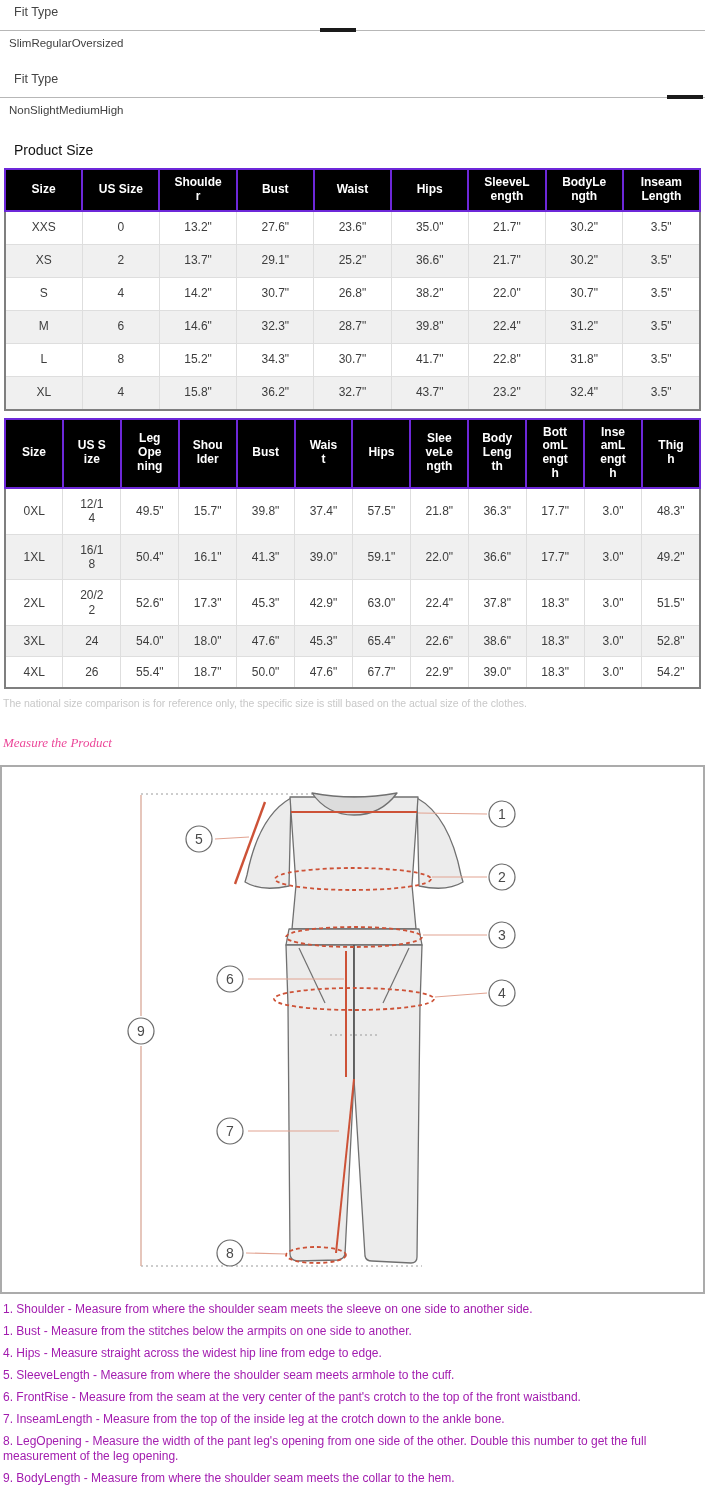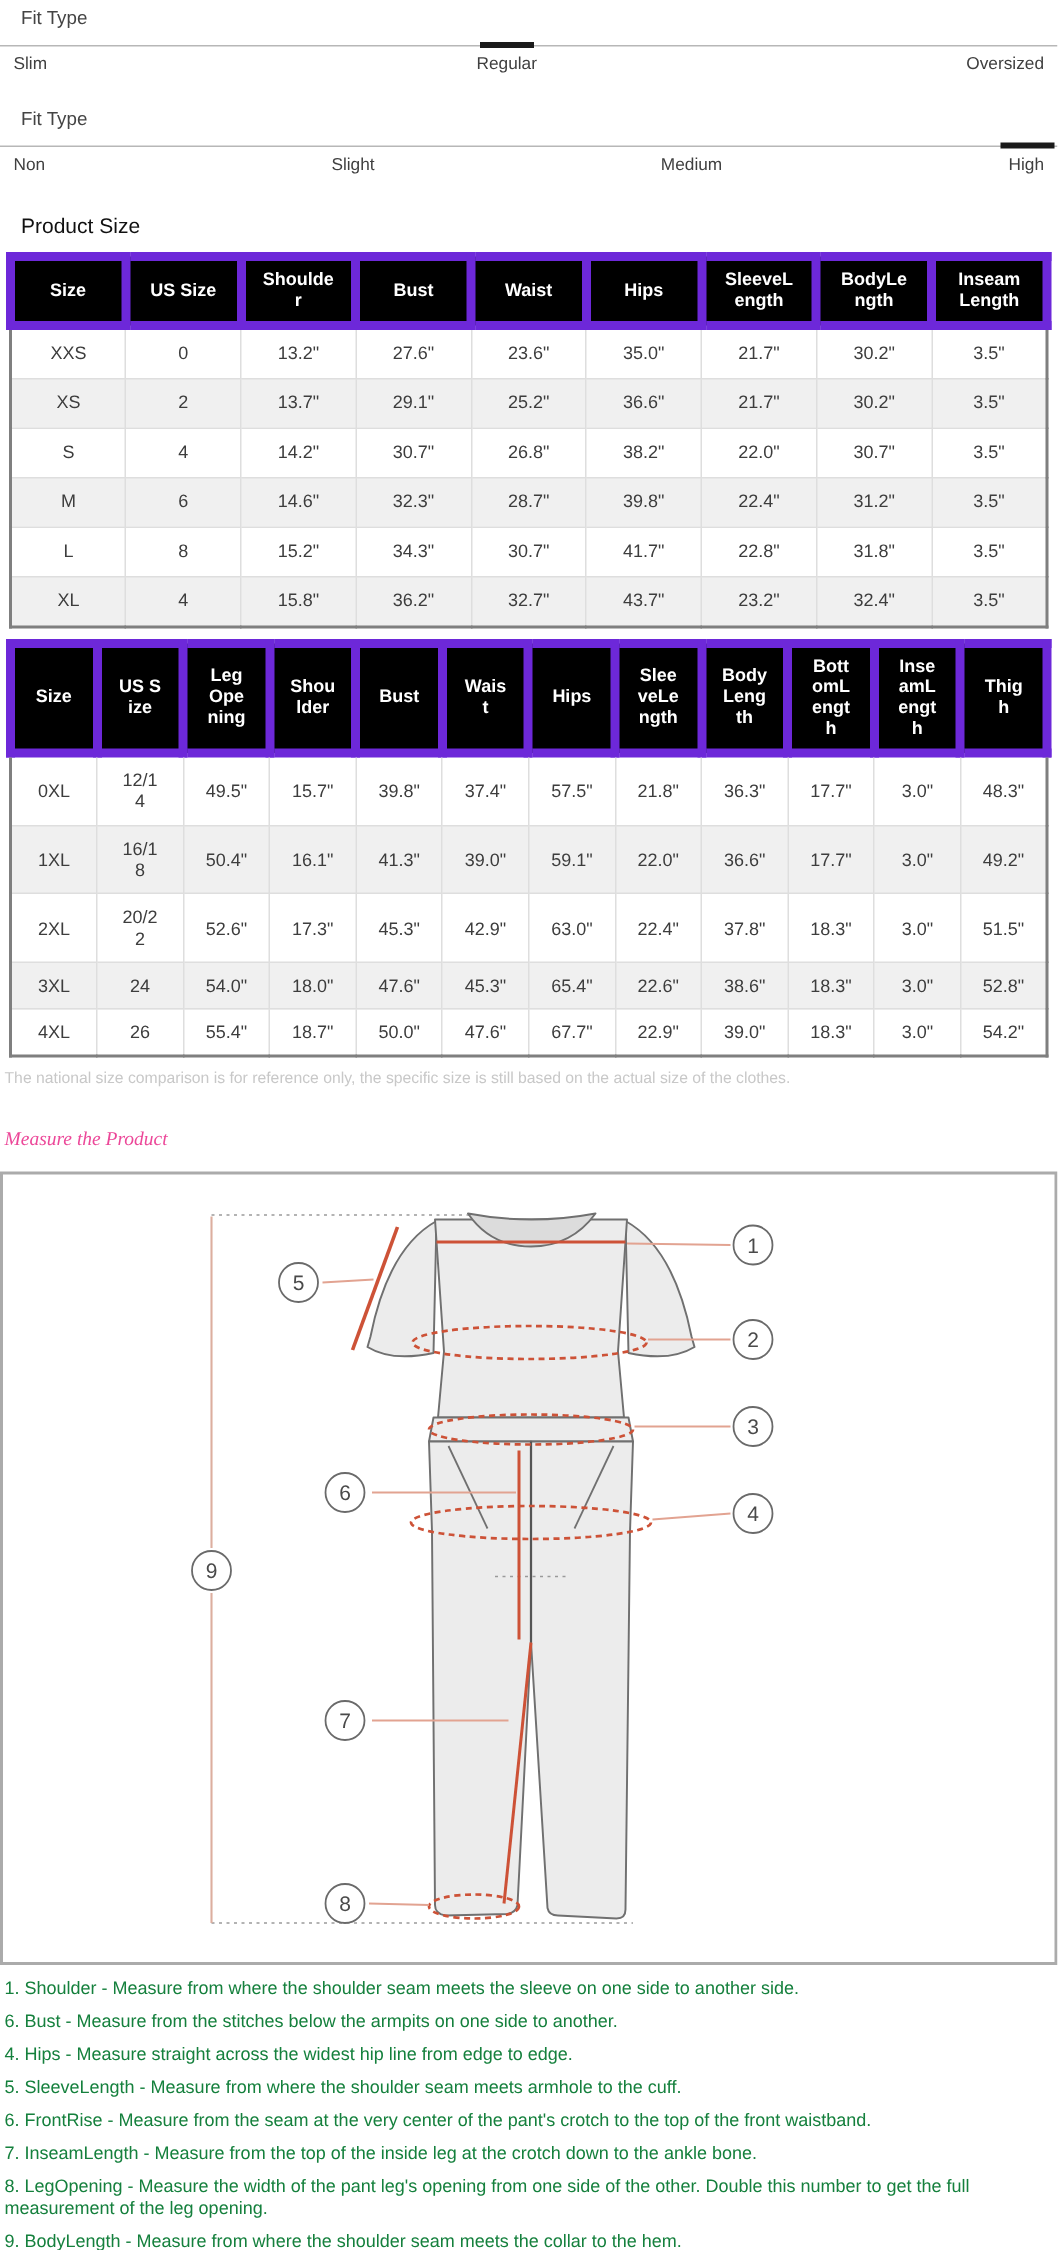--- a/index.html
+++ b/index.html
@@ -6,46 +6,46 @@
   body{width:705px;font-family:"Liberation Sans","DejaVu Sans",sans-serif;color:#3c3c3c;}
   .page{width:705px;overflow:hidden;}
 
   
   .fit-block{margin-top:2px;}
   .fit-label{font-size:12.5px;color:#444;padding:3px 4px 0 14px;height:18px;}
   .slider-line{position:relative;height:1px;background:#b7b7b7;margin-top:7px;}
   .slider-marker{position:absolute;top:-2px;height:4px;width:36px;background:#1a1a1a;}
   .slider1 .slider-marker{left:calc(47.9% - 18px);}
   .slider2 .slider-marker{right:2px;}
-  .slider-opts{display:flex;justify-content:space-between;padding:6px 9px 0 9px;font-size:11.5px;color:#3f3f3f;}
+  .slider-opts{display:flex;padding:6px 9px 0 9px;font-size:11.5px;color:#3f3f3f;}
   .fit-gap{height:18px;}
 
   
   .section-heading{font-size:14px;font-weight:normal;color:#111;margin:26px 0 10px 14px;}
   table.size-table{width:697px;margin:0 4px 7px 4px;border-collapse:collapse;border:2px solid #7f7f7f;table-layout:fixed;}
-  table.size-table th{background:#000;color:#fff;font-weight:bold;font-size:12px;text-align:center;vertical-align:middle;border:6px solid #6d28d9;padding:6px 1px;line-height:1.15;}
+  table.size-table th{background:#000;color:#fff;font-weight:bold;font-size:12px;text-align:center;vertical-align:middle;border:2px solid #6d28d9;padding:6px 1px;line-height:1.15;}
   table.size-table th span{display:inline-block;word-break:break-all;}
   table.t1 th span{max-width:50px;}
   table.t2 th span{max-width:30px;}
   table.size-table td{font-size:12px;color:#3d3d3d;text-align:center;border:1px solid #dedede;padding:2px 1px;line-height:1.2;}
   table.t1 td{height:28px;}
   table.t2 td{height:26px;padding:8px 1px;}
   table.t2 tr.short td{padding:3px 1px;height:24px;}
   table.size-table tbody tr:nth-child(even){background:#f0f0f0;}
   table.t2 td.us-wrap span{display:inline-block;max-width:27px;word-break:break-all;}
   .table-note{font-size:10.5px;color:#c8c8c8;margin:8px 0 0 3px;}
 
   
   .measure-heading{font-style:italic;font-size:13px;color:#ec4899;margin:26px 0 14px 3px;font-family:Liberation Serif, serif;}
   .diagram-box{width:701px;border:2px solid #ababab;background:#fff;}
   .diagram-box svg{display:block;}
 
   
   .legend{padding:8px 4px 0 3px;}
-  .legend-item{font-size:12px;color:#15803d;line-height:15px;margin-bottom:7px;}
+  .legend-item{font-size:12px;color:#a21caf;line-height:15px;margin-bottom:7px;}
 </style>
 </head>
 <body>
 
 <div class="page">
 
   <div class="fit-block slider1">
     <div class="fit-label">Fit Type</div>
     <div class="slider-line">
       <div class="slider-marker"></div>
@@ -341,21 +341,21 @@
         <g>
             <circle cx="139" cy="264" r="13" fill="#fff" stroke="#6a6a6a" stroke-width="1.2"></circle>
             <text x="139" y="269" text-anchor="middle" font-size="14" fill="#4a4a4a">9</text>
           </g>
       </g>
     </svg>
   </div>
 
   <div class="legend">
       <div class="legend-item">1. Shoulder - Measure from where the shoulder seam meets the sleeve on one side to another side.</div>
-      <div class="legend-item">6. Bust - Measure from the stitches below the armpits on one side to another.</div>
+      <div class="legend-item">1. Bust - Measure from the stitches below the armpits on one side to another.</div>
       <div class="legend-item">4. Hips - Measure straight across the widest hip line from edge to edge.</div>
       <div class="legend-item">5. SleeveLength - Measure from where the shoulder seam meets armhole to the cuff.</div>
       <div class="legend-item">6. FrontRise - Measure from the seam at the very center of the pant's crotch to the top of the front waistband.</div>
       <div class="legend-item">7. InseamLength - Measure from the top of the inside leg at the crotch down to the ankle bone.</div>
       <div class="legend-item">8. LegOpening - Measure the width of the pant leg's opening from one side of the other. Double this number to get the full measurement of the leg opening.</div>
       <div class="legend-item">9. BodyLength - Measure from where the shoulder seam meets the collar to the hem.</div>
     </div>
 
 </div>
 

